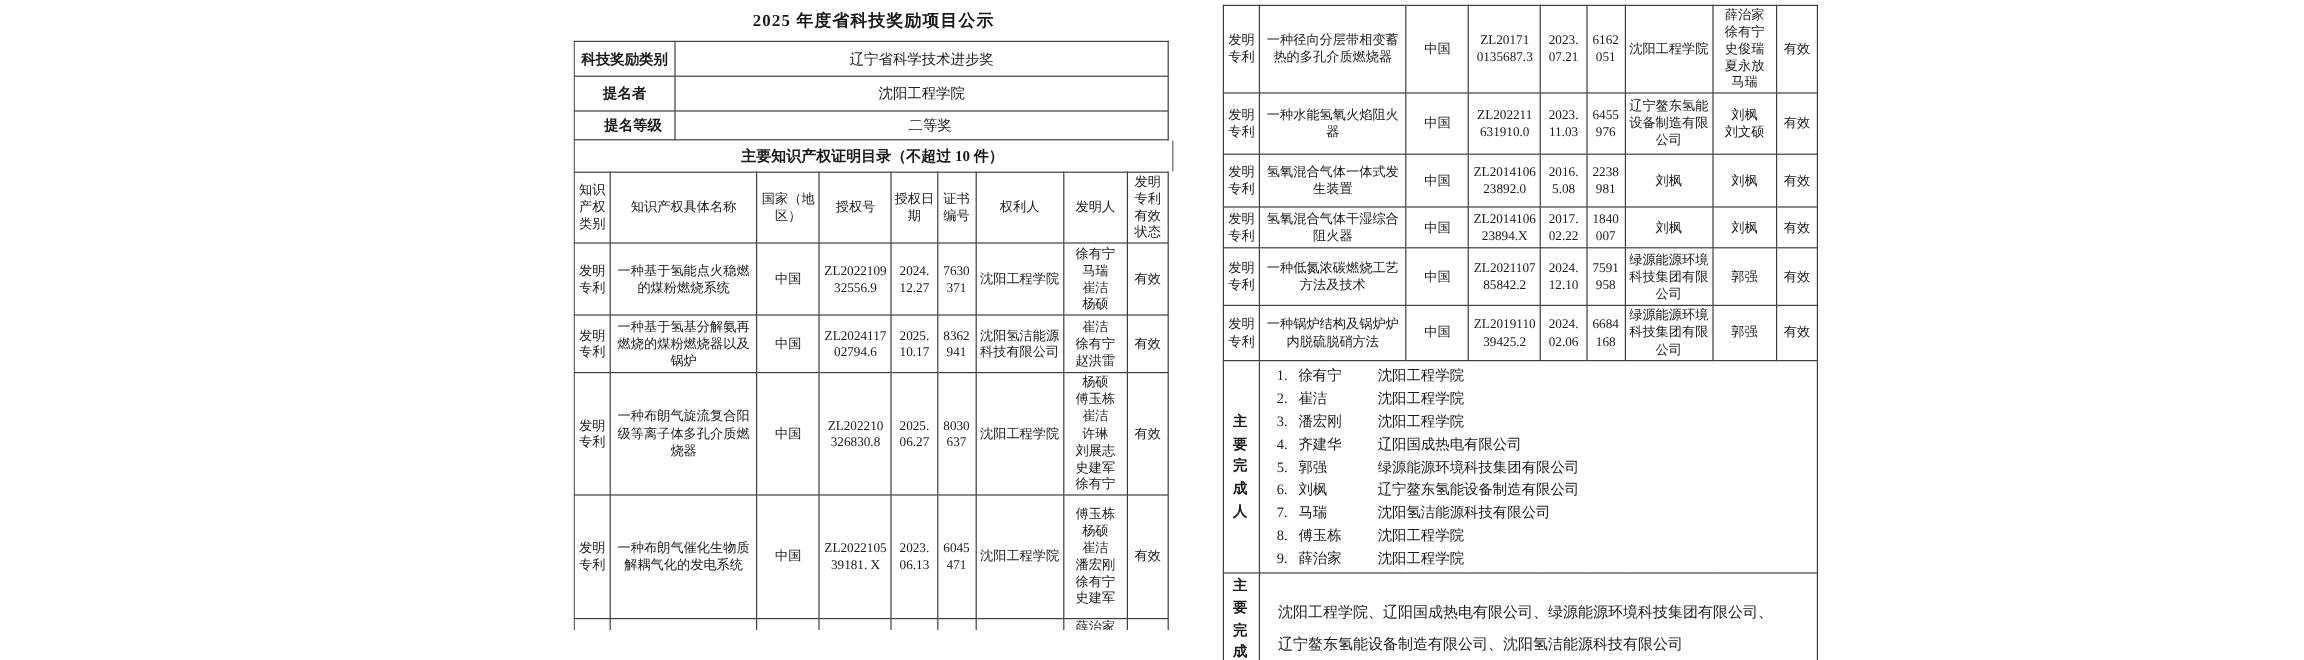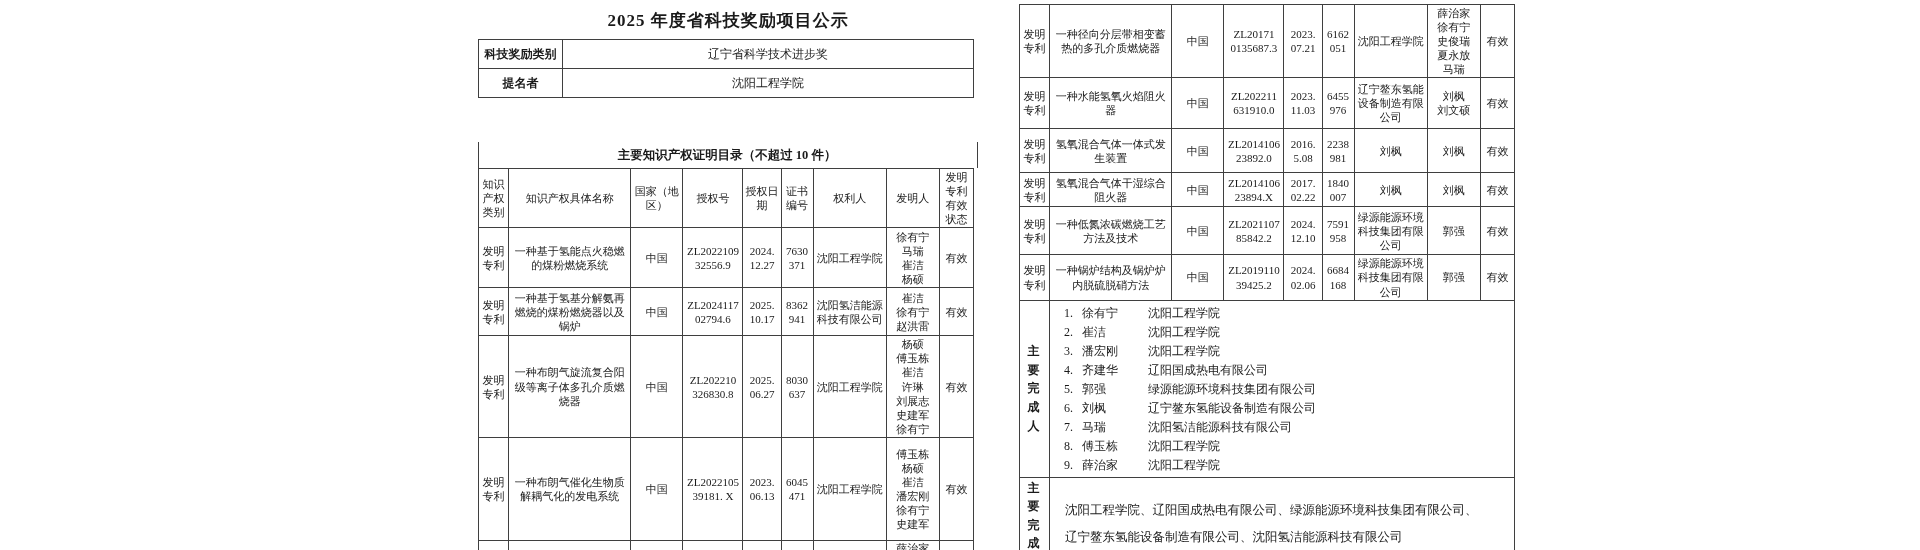--- a/index.html
+++ b/index.html
@@ -5,37 +5,37 @@
   html,body{margin:0;padding:0;}
   body{
     width:1920px;height:550px;background:#ffffff;position:relative;
     font-family:"Liberation Serif","DejaVu Serif",serif;color:#1a1a1a;
     overflow:hidden;
   }
   .page{position:absolute;top:0;}
   .page-left{left:478px;width:500px;height:550px;overflow:hidden;}
   .page-right{left:1019px;top:4px;width:500px;}
   .doc-title{
-    text-align:center;font-weight:bold;font-size:17px;letter-spacing:1px;
+    text-align:center;font-weight:bold;font-size:14px;letter-spacing:1px;
     padding:9px 0 7px 0;white-space:nowrap;
   }
   table{border-collapse:collapse;table-layout:fixed;width:496px;}
   td,th{border:1px solid #3f3f3f;vertical-align:middle;text-align:center;
     padding:1px 2px;word-break:break-all;overflow:hidden;}
   
   .info-table td{font-size:12px;height:24px;}
   .info-table .lbl{font-family:"Liberation Sans","DejaVu Sans",sans-serif;
     font-weight:bold;font-size:12px;margin-top:43px;}
   .info-table tr:nth-child(1) td{height:26px;}
   .info-table tr:nth-child(2) td{height:26px;}
   .info-table tr:nth-child(3) td{height:21px;padding-left:16px;}
   .info-table tr:nth-child(4) td{height:20px;}
   .ip-heading{
     border:1px solid #3f3f3f;border-top:none;border-bottom:none;
-    font-weight:bold;font-size:12.5px;text-align:center;padding:5px 2px 4px 0;margin-top:44px;
+    font-weight:bold;font-size:12.5px;text-align:center;padding:5px 2px 4px 0;
   }
   
   .ptable td,.ptable th{font-size:11px;font-weight:normal;line-height:1.28;}
   .ptable .line{display:block;}
   #left-patent tr:nth-child(1) > *{height:54px;}
   #left-patent tr:nth-child(2) td{height:57px;}
   #left-patent tr:nth-child(3) td{height:45px;}
   #left-patent tr:nth-child(4) td{height:92px;}
   #left-patent tr:nth-child(5) td{height:100px;}
   #left-patent tr.partial td{height:9px;border-bottom:none;padding:0 2px;}
@@ -75,20 +75,24 @@
       </colgroup>
     <tbody id="info-body">
         <tr>
           <td class="lbl">科技奖励类别</td>
           <td>辽宁省科学技术进步奖</td>
         </tr>
         <tr>
           <td class="lbl">提名者</td>
           <td>沈阳工程学院</td>
         </tr>
+        <tr>
+          <td class="lbl">提名等级</td>
+          <td>二等奖</td>
+        </tr>
       </tbody>
   </table>
 
   <div class="ip-heading">主要知识产权证明目录（不超过 10 件）</div>
 
   <table class="ptable">
     <colgroup>
       <col style="width:30px">
         <col style="width:122px">
         <col style="width:52px">

